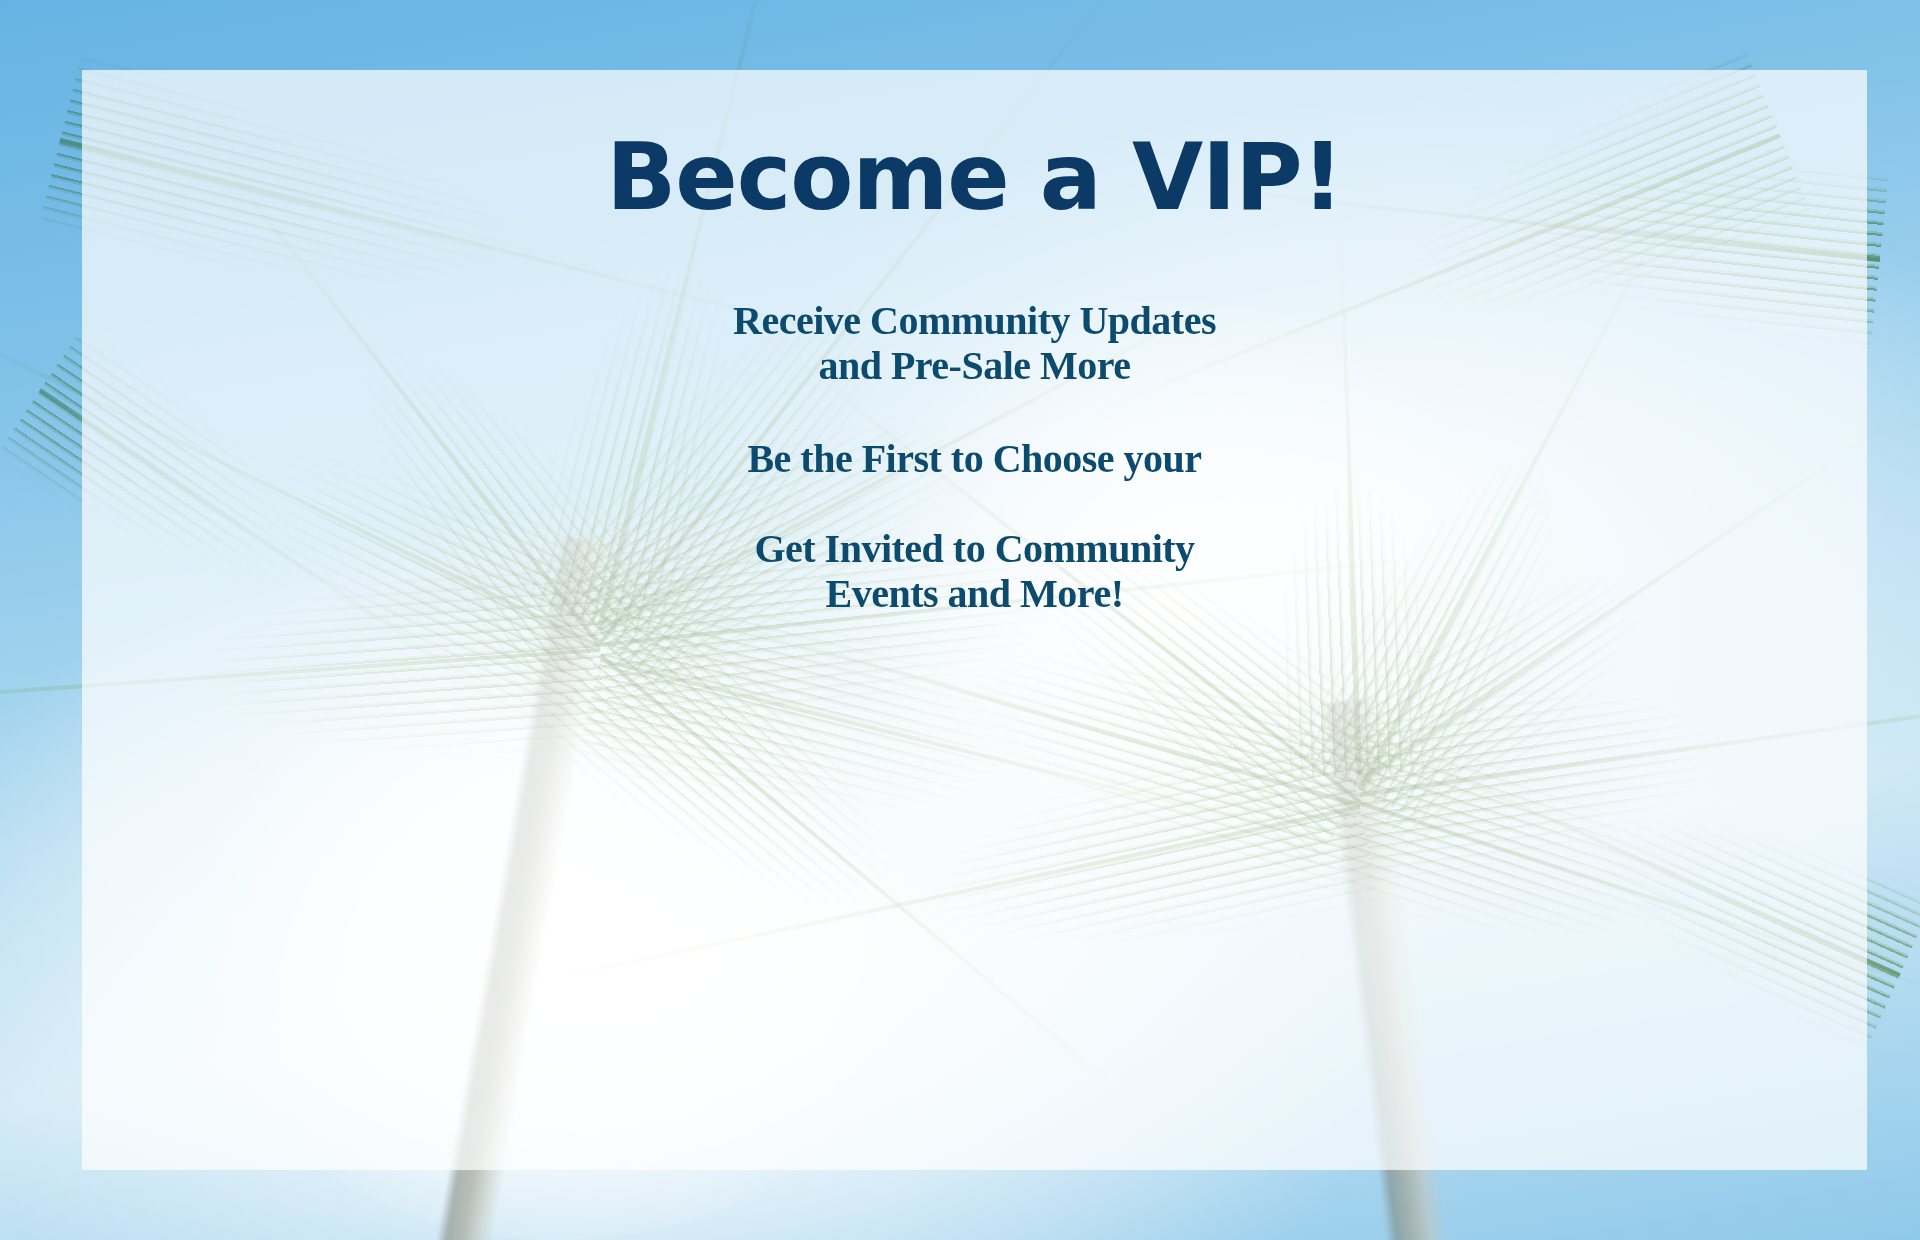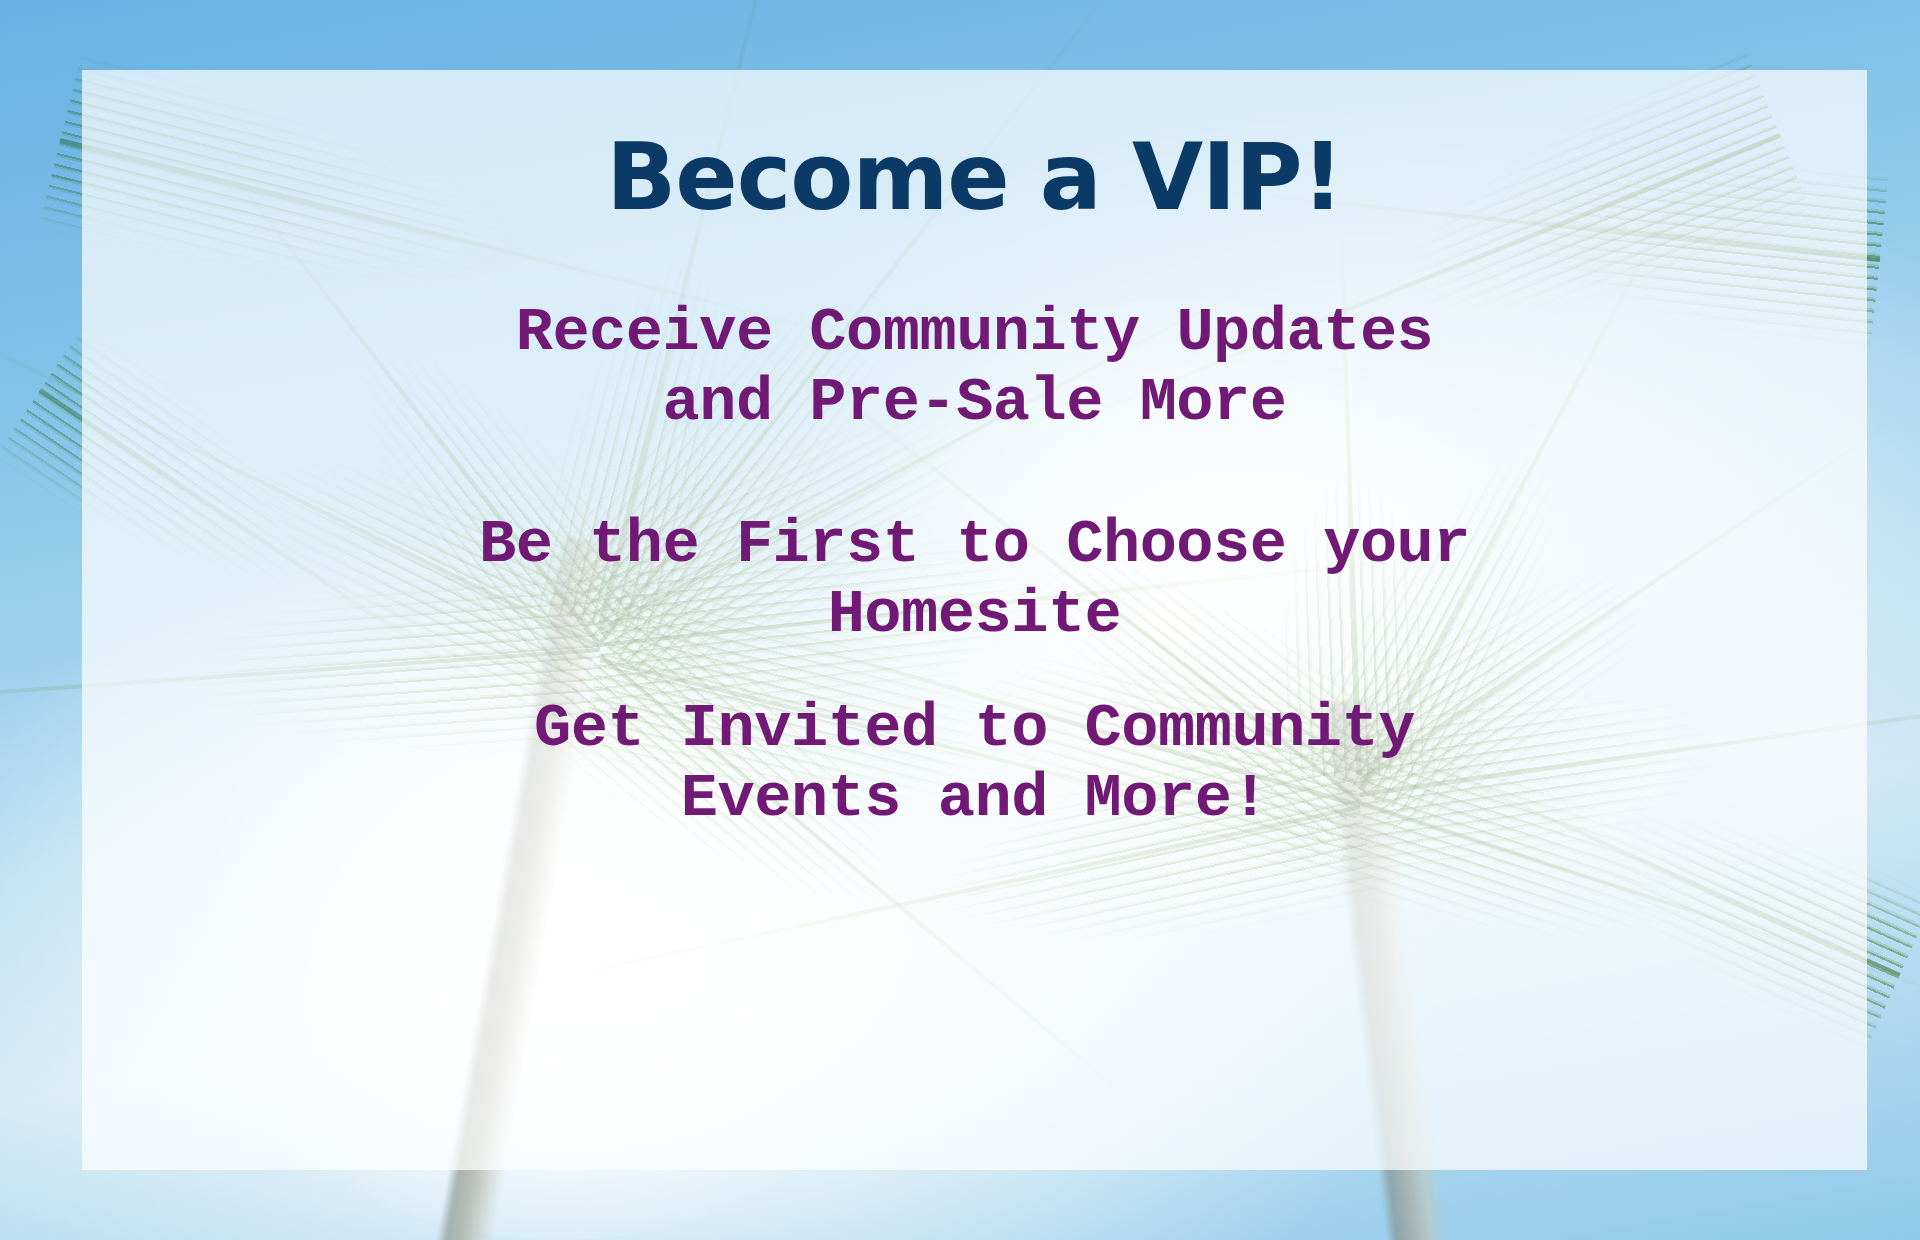--- a/index.html
+++ b/index.html
@@ -114,31 +114,31 @@
     font-weight: bold;
     font-size: 92px;
     line-height: 1.0;
     letter-spacing: -1px;
     margin-top: 62px;
     color: #0c3a66;
     text-align: right;
   }
 
   .block {
-    font-family: Liberation Mono, monospace;
+    font-family: Liberation Serif, serif;
     font-weight: bold;
-    font-size: 62px;
+    font-size: 40px;
     line-height: 1.13;
     letter-spacing: -0.5px;
-    color: #701a75;
+    color: #0c4a6e;
     max-width: 1000px;
   }
 
   .b1 { margin-top: 74px; }
-  .b2 { margin-top: 72px; }
+  .b2 { margin-top: 48px; }
   .b3 { margin-top: 76px; }
   .b4 { margin-top: 44px; }
 </style>
 </head>
 <body>
 
 <div id="poster">
 
   <div class="sky"></div>
 
@@ -179,21 +179,20 @@
 
     <div class="headline">Become a VIP!</div>
 
     <div class="block b1">
       <div>Receive Community Updates</div>
       <div>and Pre-Sale More</div>
     </div>
 
     <div class="block b2">
       <div>Be the First to Choose your</div>
-      <div>Homesite</div>
     </div>
 
 
     <div class="block b4">
       <div>Get Invited to Community</div>
       <div>Events and More!</div>
     </div>
 
   </div>
 </div>

